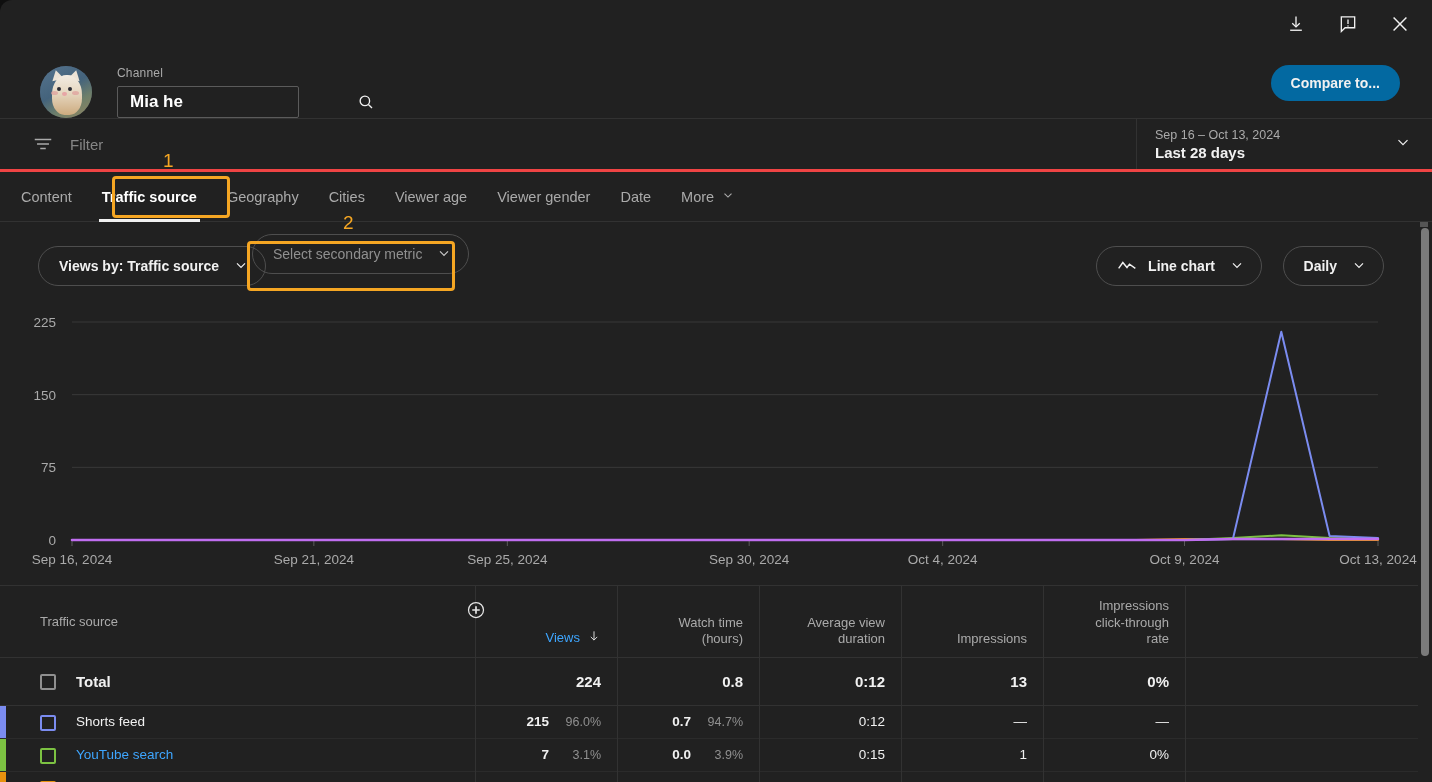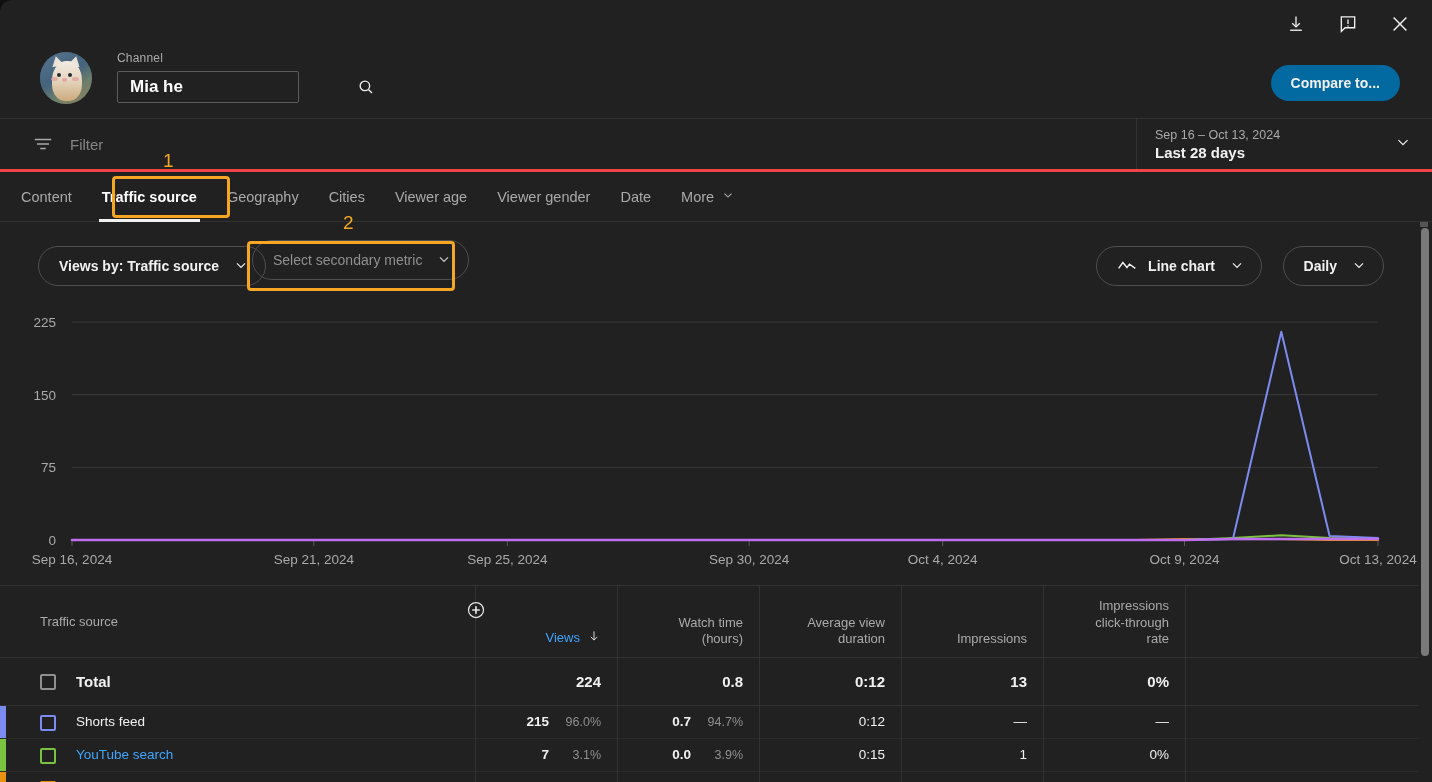--- a/index.html
+++ b/index.html
@@ -29,21 +29,21 @@
     width: 28px; height: 28px;
     display: flex; align-items: center; justify-content: center;
     cursor: pointer;
   }
   .winbtn svg { display:block; }
 
   
   .chead {
     position: absolute; top: 36px; left: 0; right: 0; height: 82px;
     padding-left: 40px;
-    display: flex; align-items: center;
+    display: flex; align-items: flex-end;
   }
   .avatar {
     width: 52px; height: 52px; border-radius: 50%;
     margin-top: 2px; overflow: hidden; flex: none;
     background: #3a4656;
     position: relative;
   }
   .avatar .sky {
     position:absolute; inset:0;
     background: linear-gradient(150deg,#56748e 0%,#44637c 45%,#6e7f6a 70%,#93855f 100%);
@@ -154,21 +154,21 @@
     position:absolute; height: 40px;
     border: 1px solid #4e4e4e; border-radius: 20px;
     display:flex; align-items:center; padding: 0 16px 0 20px;
     color:#f1f1f1; font-size: 14px; font-weight: 700; cursor:pointer;
     background: transparent;
     font-family: "Liberation Sans", sans-serif;
   }
   .pill .chev { margin-left: 14px; }
   .pill.muted { color:#909090; font-weight: 400; }
   #p-views { left: 38px; top: 246px; }
-  #p-metric { left: 252px; top: 240px; justify-content: center; }
+  #p-metric { left: 252px; top: 234px; justify-content: center; }
   #p-chart  { right: 170px; top: 246px; }
   #p-daily  { right: 48px; top: 246px; }
   .pill .lineicon { margin-right: 11px; }
 
   
   .chart-wrap { position:absolute; left:0; top: 300px; width: 1418px; height: 280px; }
   .chart-svg { display:block; }
 
   
   .table {

